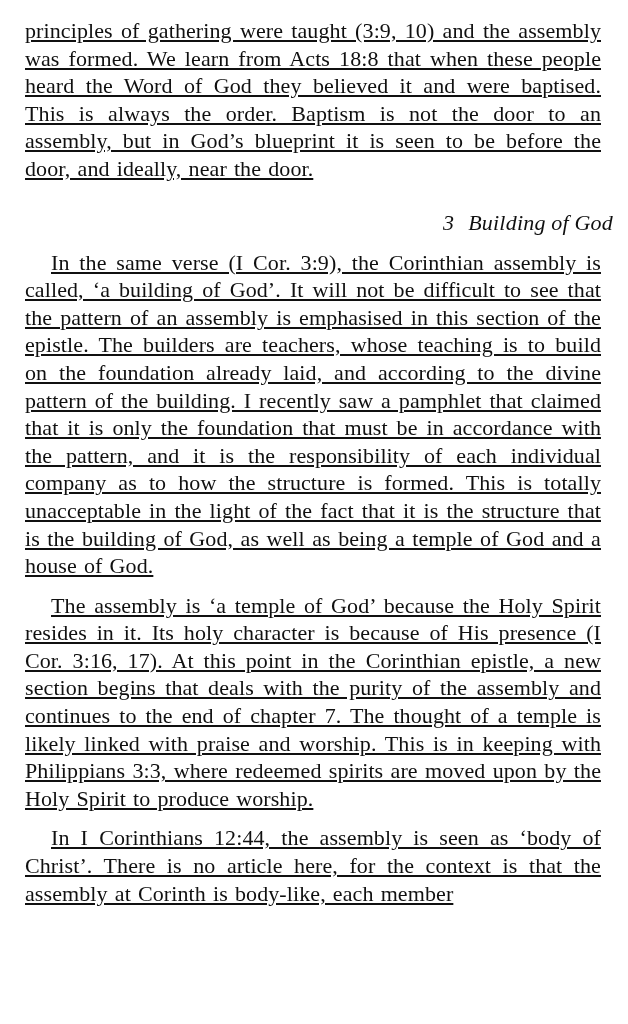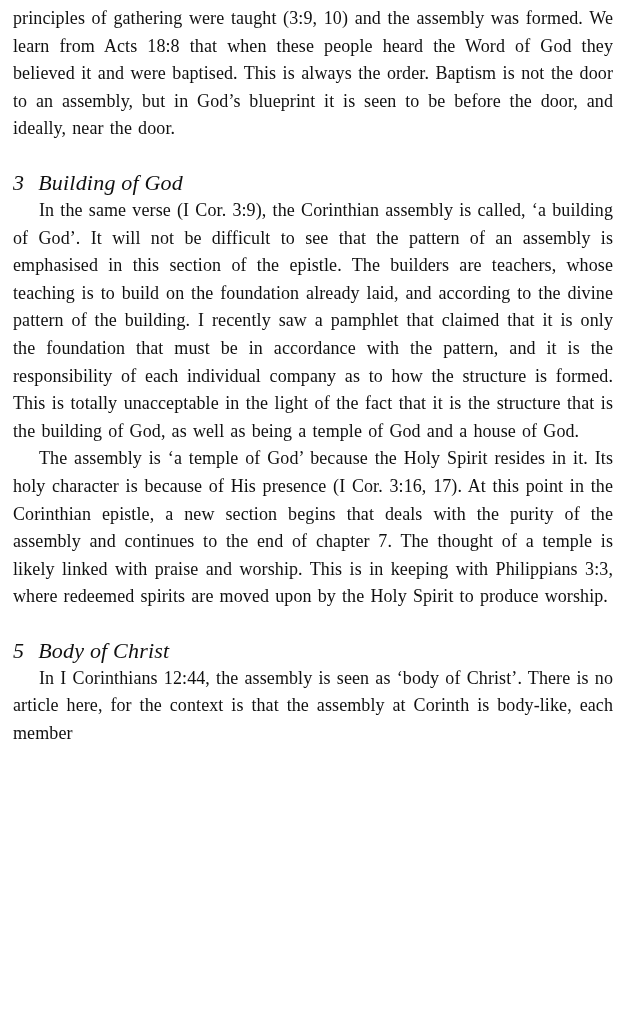--- a/index.html
+++ b/index.html
@@ -15,37 +15,39 @@
     color: #101010;
   }
   .page {
     box-sizing: border-box;
     width: 628px;
     height: 1024px;
     padding: 5px 15px 0 13px;
     background: #ffffff;
   }
   .para {
-    margin: 0;
-    font-size: 18px;
+    margin: 12px;
+    font-size: 22px;
     line-height: 27.6px;
     text-align: justify;
     word-spacing: 1.5px;
     letter-spacing: 0.1px;
+    text-decoration: underline;
   }
   .para.indent {
     text-indent: 26px;
   }
   .heading {
     margin: 26px 0 0 0;
     font-size: 22px;
     line-height: 28px;
     font-weight: normal;
     font-style: italic;
     letter-spacing: 0.2px;
+    text-align: right;
   }
   .heading .num {
     display: inline-block;
     margin-right: 14px;
   }
 </style>
 </head>
 <body>
 
 <div class="page">
@@ -54,19 +56,16 @@
 
   <h2 class="heading">
     <span class="num">3</span><span>Building of God</span>
   </h2>
 
   <p class="para indent">In the same verse (I Cor. 3:9), the Corinthian assembly is called, ‘a building of God’. It will not be difficult to see that the pattern of an assembly is emphasised in this section of the epistle. The builders are teachers, whose teaching is to build on the foundation already laid, and according to the divine pattern of the building. I recently saw a pamphlet that claimed that it is only the foundation that must be in accordance with the pattern, and it is the responsibility of each individual company as to how the structure is formed. This is totally unacceptable in the light of the fact that it is the structure that is the building of God, as well as being a temple of God and a house of God.</p>
 
 
   <p class="para indent">The assembly is ‘a temple of God’ because the Holy Spirit resides in it. Its holy character is because of His presence (I Cor. 3:16, 17). At this point in the Corinthian epistle, a new section begins that deals with the purity of the assembly and continues to the end of chapter 7. The thought of a temple is likely linked with praise and worship. This is in keeping with Philippians 3:3, where redeemed spirits are moved upon by the Holy Spirit to produce worship.</p>
 
-  <h2 class="heading">
-    <span class="num">5</span><span>Body of Christ</span>
-  </h2>
 
   <p class="para indent">In I Corinthians 12:44, the assembly is seen as ‘body of Christ’. There is no article here, for the context is that the assembly at Corinth is body-like, each member</p>
 
 </div>
 
 </body></html>

